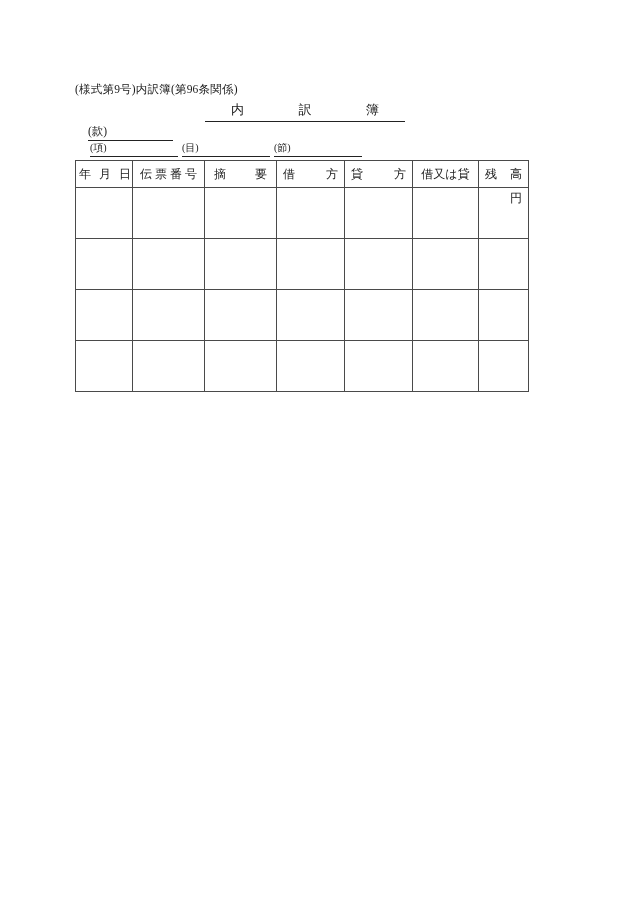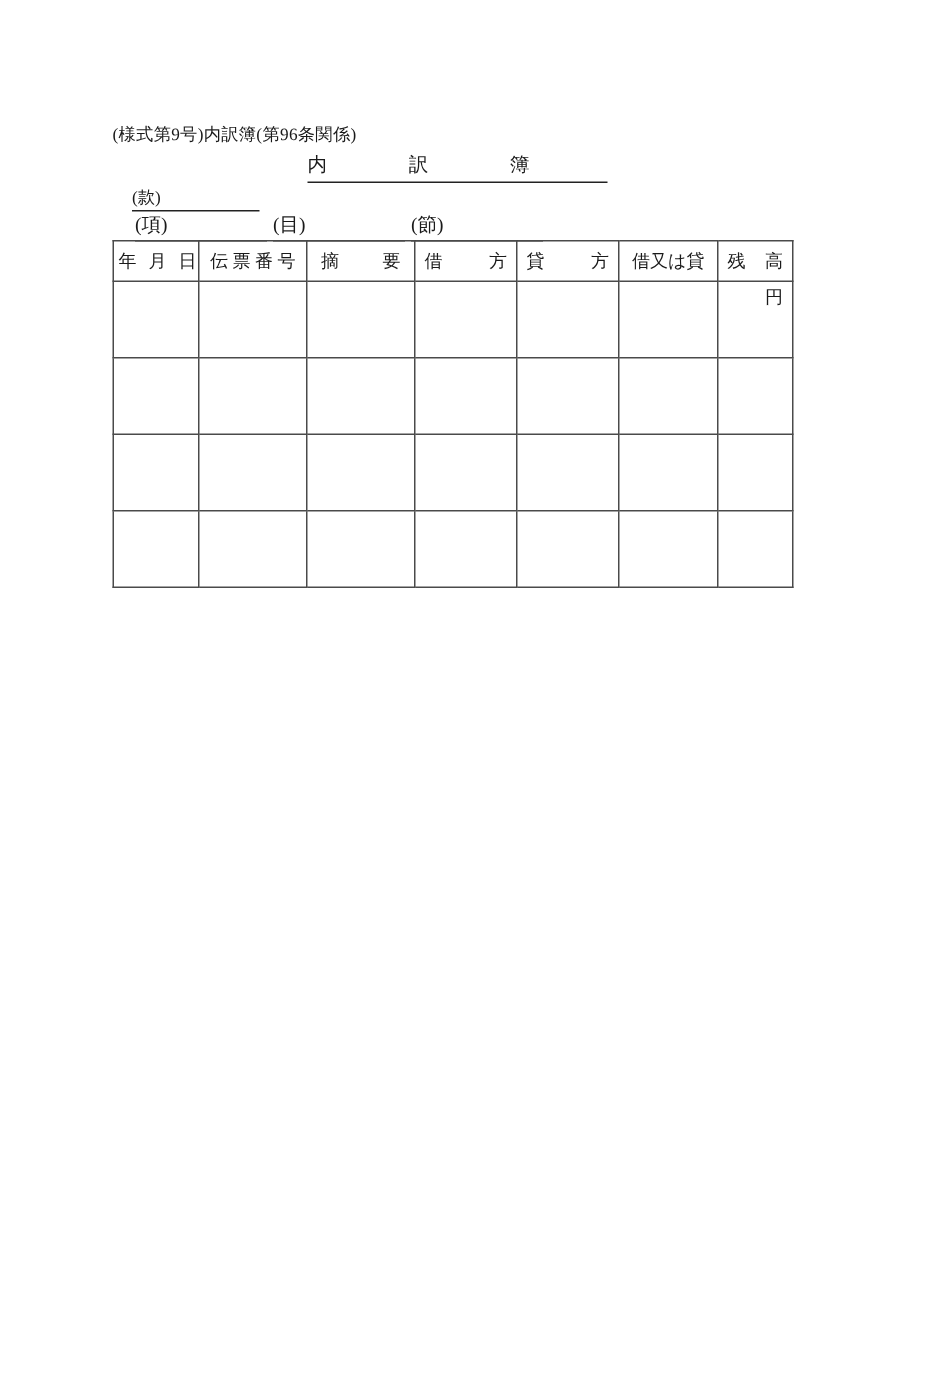--- a/index.html
+++ b/index.html
@@ -33,21 +33,21 @@
     white-space: nowrap;
   }
 
   .doc-title {
     position: absolute;
     left: 205px;
     top: 101px;
     width: 200px;
     border-bottom: 1px solid #222;
     padding-bottom: 2px;
-    text-align: left;
+    text-align: center;
     font-size: 13px;
   }
   .doc-title span {
     display: inline-block;
   }
   .title-gap-1 { width: 48px; }
   .title-gap-2 { width: 48px; }
 
   .kan-line {
     position: absolute;
@@ -56,21 +56,21 @@
     width: 85px;
     border-bottom: 1px solid #222;
     font-size: 11.5px;
     padding-bottom: 1px;
   }
 
   .sub-lines {
     position: absolute;
     left: 90px;
     top: 141px;
-    font-size: 13px;
+    font-size: 10px;
   }
   .sub-field {
     display: inline-block;
     border-bottom: 1px solid #222;
     padding-bottom: 1px;
     vertical-align: bottom;
   }
   .sub-ko { width: 88px; }
   .sub-moku { width: 88px; margin-left: 4px; }
   .sub-setsu { width: 88px; margin-left: 4px; }

